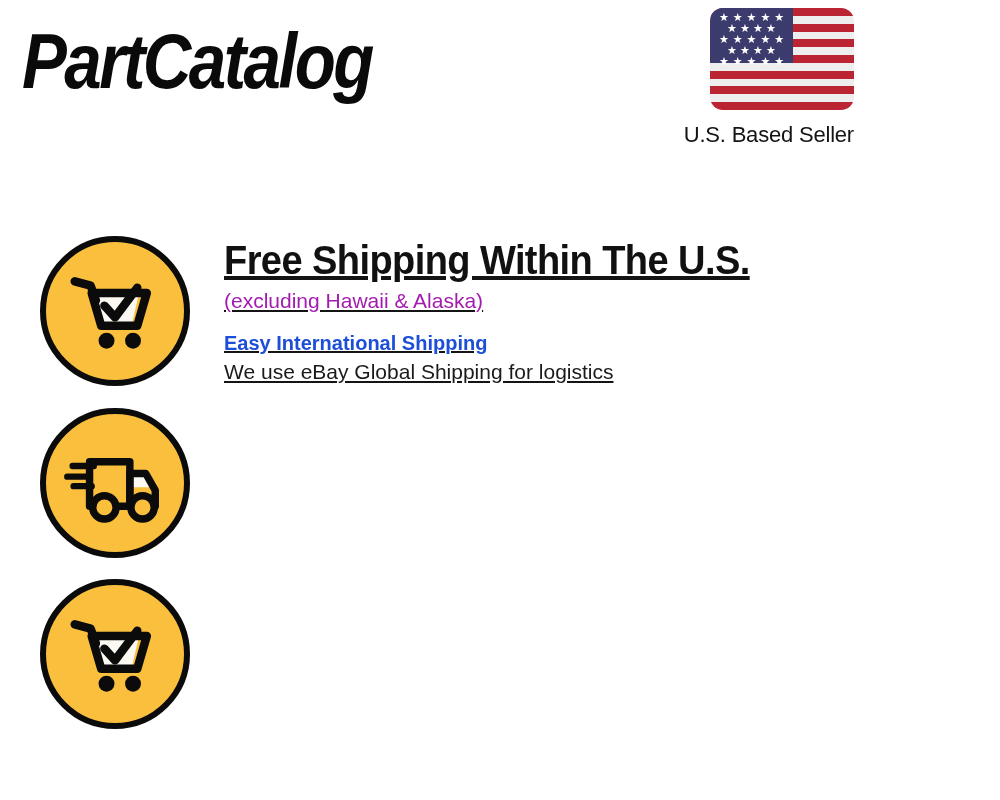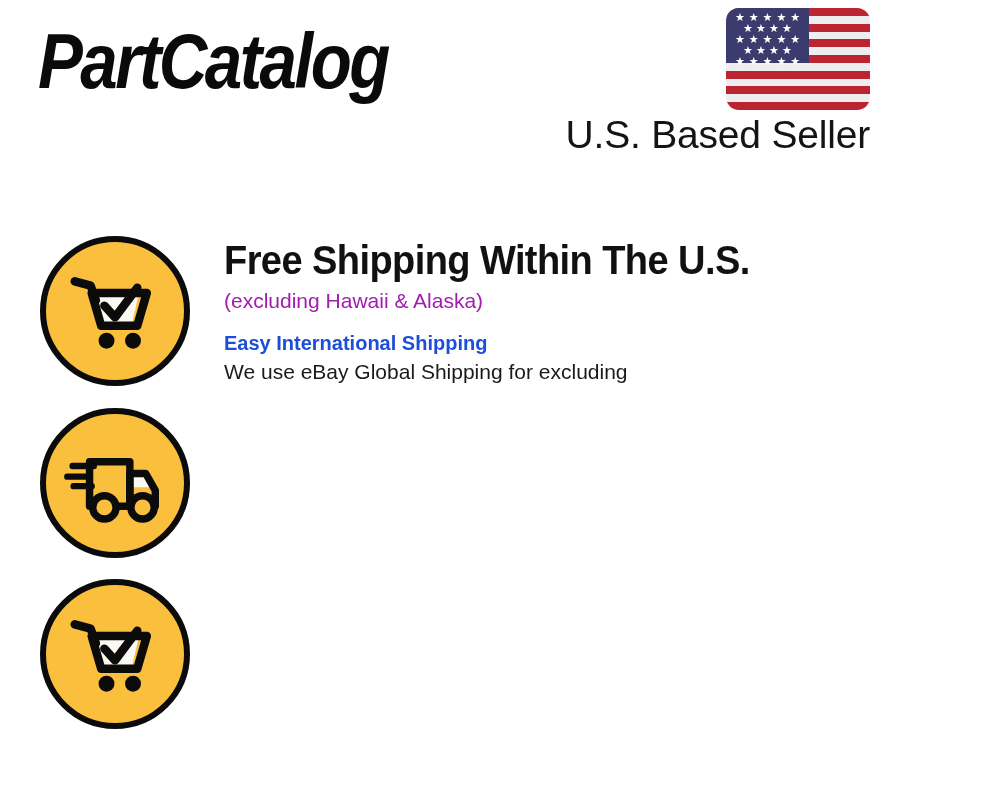--- a/index.html
+++ b/index.html
@@ -21,21 +21,21 @@
     position: relative;
     width: 1000px;
     height: 800px;
     background: #ffffff;
   }
 
   
   .header {
     position: absolute;
     top: 0;
-    left: 16px;
+    left: 0;
     width: 868px;
     height: 170px;
   }
 
   .logo-block {
     position: absolute;
     left: 22px;
     top: 22px;
     width: 470px;
   }
@@ -119,41 +119,42 @@
   .flag .star {
     color: #ffffff;
     font-size: 11px;
     line-height: 11px;
   }
 
   .seller-label {
     margin-top: 8px;
     font-family: "Liberation Sans", sans-serif;
     font-weight: 400;
-    font-size: 39px;
+    font-size: 22px;
     line-height: 34px;
     color: #141414;
     white-space: nowrap;
     letter-spacing: -0.2px;
   }
 
   
   .features {
     position: absolute;
     left: 0;
     top: 236px;
     width: 1000px;
   }
 
   .feature-row {
     position: absolute;
     left: 0;
     width: 900px;
     display: flex;
     align-items: center;
+    text-decoration: underline;
   }
   .feature-row.row-0 { top: 0px; }
   .feature-row.row-1 { top: 172px; }
   .feature-row.row-2 { top: 343px; }
 
   .icon-circle {
     width: 150px;
     height: 150px;
     border-radius: 50%;
     background: #fabf3c;
@@ -299,21 +300,21 @@
           <path d="M28 33 L80 33 L71 64 L37 64 Z" fill="none" stroke="#0b0b0b" stroke-width="8" stroke-linecap="round" stroke-linejoin="round"></path>
           <path d="M40 45 L50 56 L71 28" fill="none" stroke="#0b0b0b" stroke-width="8" stroke-linecap="round" stroke-linejoin="round"></path>
           <circle cx="42" cy="78" r="7.5" fill="#0b0b0b"></circle>
           <circle cx="67" cy="78" r="7.5" fill="#0b0b0b"></circle>
         </svg>
       </div>
       <div class="feature-text">
         <div class="feature-headline">Free Shipping Within The U.S.</div>
         <div class="feature-sub">(excluding Hawaii &amp; Alaska)</div>
         <div class="feature-sub-strong">Easy International Shipping</div>
-        <div class="feature-sub-normal">We use eBay Global Shipping for excluding</div>
+        <div class="feature-sub-normal">We use eBay Global Shipping for logistics</div>
       </div>
     </div>
 
     <div class="feature-row row-1">
       <div class="icon-circle">
         <svg width="106" height="106" viewBox="0 0 100 100" aria-hidden="true">
           <polygon points="66,40 78,40 83,54 66,54" fill="#fbf9f2"></polygon>
           <path d="M26 30 L64 30 L64 72 L26 72 Z" fill="none" stroke="#0b0b0b" stroke-width="7" stroke-linejoin="round"></path>
           <path d="M64 41 L79 41 L88 57 L88 72 L64 72 Z" fill="none" stroke="#0b0b0b" stroke-width="7" stroke-linejoin="round"></path>
           <line x1="10" y1="34" x2="30" y2="34" stroke="#0b0b0b" stroke-width="6" stroke-linecap="round"></line>

